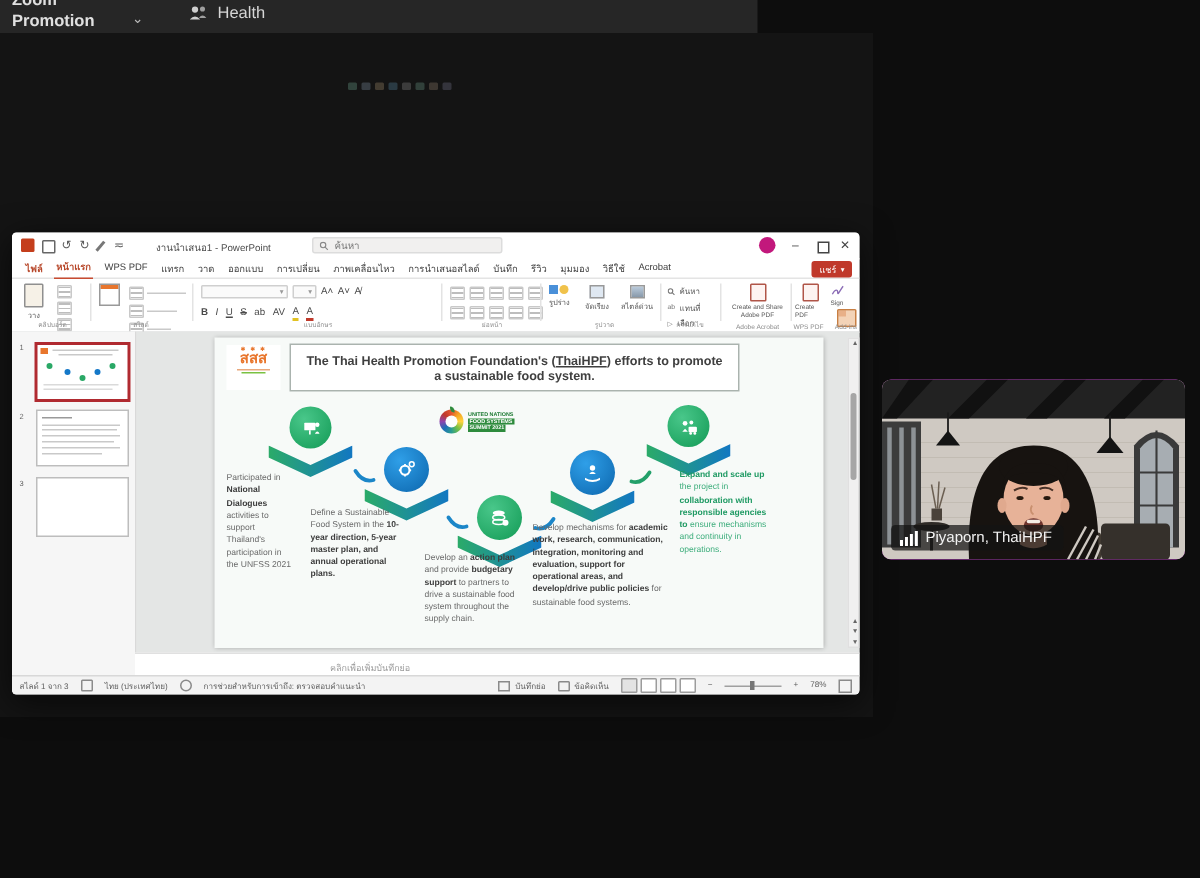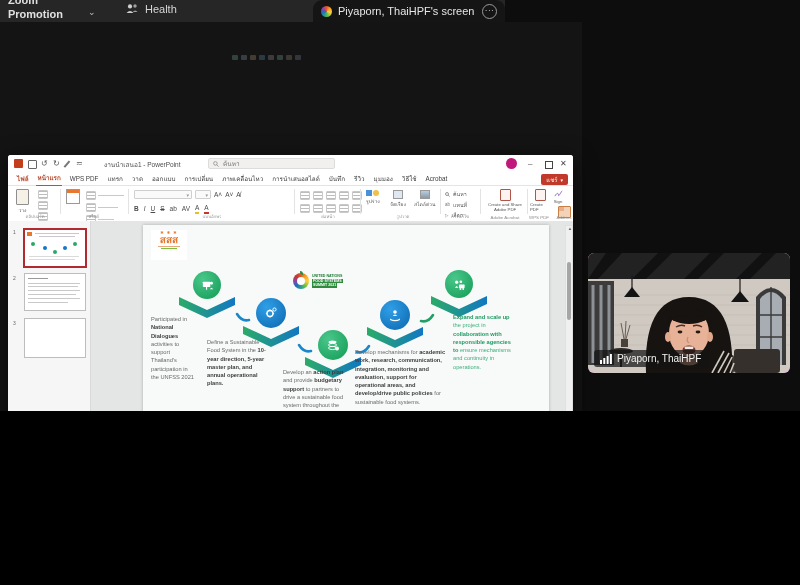--- a/index.html
+++ b/index.html
@@ -1,16 +1,16 @@
 <!DOCTYPE html>
 <html><head>
 <meta charset="utf-8">
 <style>
   html,body{margin:0;padding:0;background:#000;}
-  .stage{position:relative;width:800px;height:411px;background:#0d0d0d;overflow:hidden;
+  .stage{position:relative;width:800px;height:585px;background:#0d0d0d;overflow:hidden;
          font-family:"Liberation Sans",sans-serif;}
   .abs{position:absolute;}
 
   
   .topbar{left:0;top:0;width:800px;height:22px;background:#0d0d0d;}
   .topbar-strip{left:0;top:0;width:505px;height:22px;background:#262626;}
   .app-name{left:8px;top:-7px;color:#e0e0e0;font-size:11px;line-height:14px;font-weight:bold;}
   .chev{color:#bdbdbd;font-size:9px;}
   .mtab{display:flex;align-items:center;gap:6px;color:#d6d6d6;font-size:11px;}
   .tab-active{left:313px;top:0;width:192px;height:22px;background:#151515;border-radius:9px 9px 0 0;
@@ -148,25 +148,20 @@
     <div class="abs mtab" style="left:125px;top:3px;">
       <svg width="14" height="12" viewBox="0 0 14 12">
         <circle cx="5" cy="3.4" r="2.1" fill="#cfcfcf"></circle>
           <path d="M1.5,10 q3.5,-4 7,0 Z" fill="#cfcfcf"></path>
         <circle cx="10" cy="3" r="1.7" fill="#9f9f9f"></circle>
           <path d="M7.6,9 q2.4,-3.2 5,0 Z" fill="#9f9f9f"></path>
       </svg>
       <span>Health</span>
     </div>
 
-    <div class="abs tab-active">
-      <div class="mini-logo"></div>
-      <span>Piyaporn, ThaiHPF's screen</span>
-      <div class="ellipsis-btn">···</div>
-    </div>
   </div>
 
   <div class="abs share-region">
     <div class="abs dt-icons">
       <div style="background:#4a6b5d"></div>
       <div style="background:#55606b"></div>
       <div style="background:#6b5d4a"></div>
       <div style="background:#3d5a6b"></div>
       <div style="background:#5c5c5c"></div>
       <div style="background:#49655a"></div>
@@ -384,20 +379,23 @@
 
     <div class="abs canvas">
 
       <div class="abs sss-logo">
         <div class="sss-stars">✱ ✱ ✱</div>
         <div class="sss-txt">สสส</div>
         <div class="sss-sub"></div>
         <div class="sss-sub" style="width:16px;background:#7ac142;"></div>
       </div>
 
+      <div class="abs titlebox">
+        <p><span>The Thai Health Promotion Foundation's (</span><span class="und">ThaiHPF</span><span>) efforts to promote a sustainable food system.</span></p>
+      </div>
 
       <div class="abs unfss">
         <div class="unfss-ring">
             <div class="unfss-leaf"></div>
           </div>
         <div class="unfss-txt">
           <div class="unfss-l1">UNITED NATIONS</div>
           <div><span class="unfss-chip">FOOD SYSTEMS</span></div>
           <div><span class="unfss-chip">SUMMIT 2021</span></div>
         </div>

